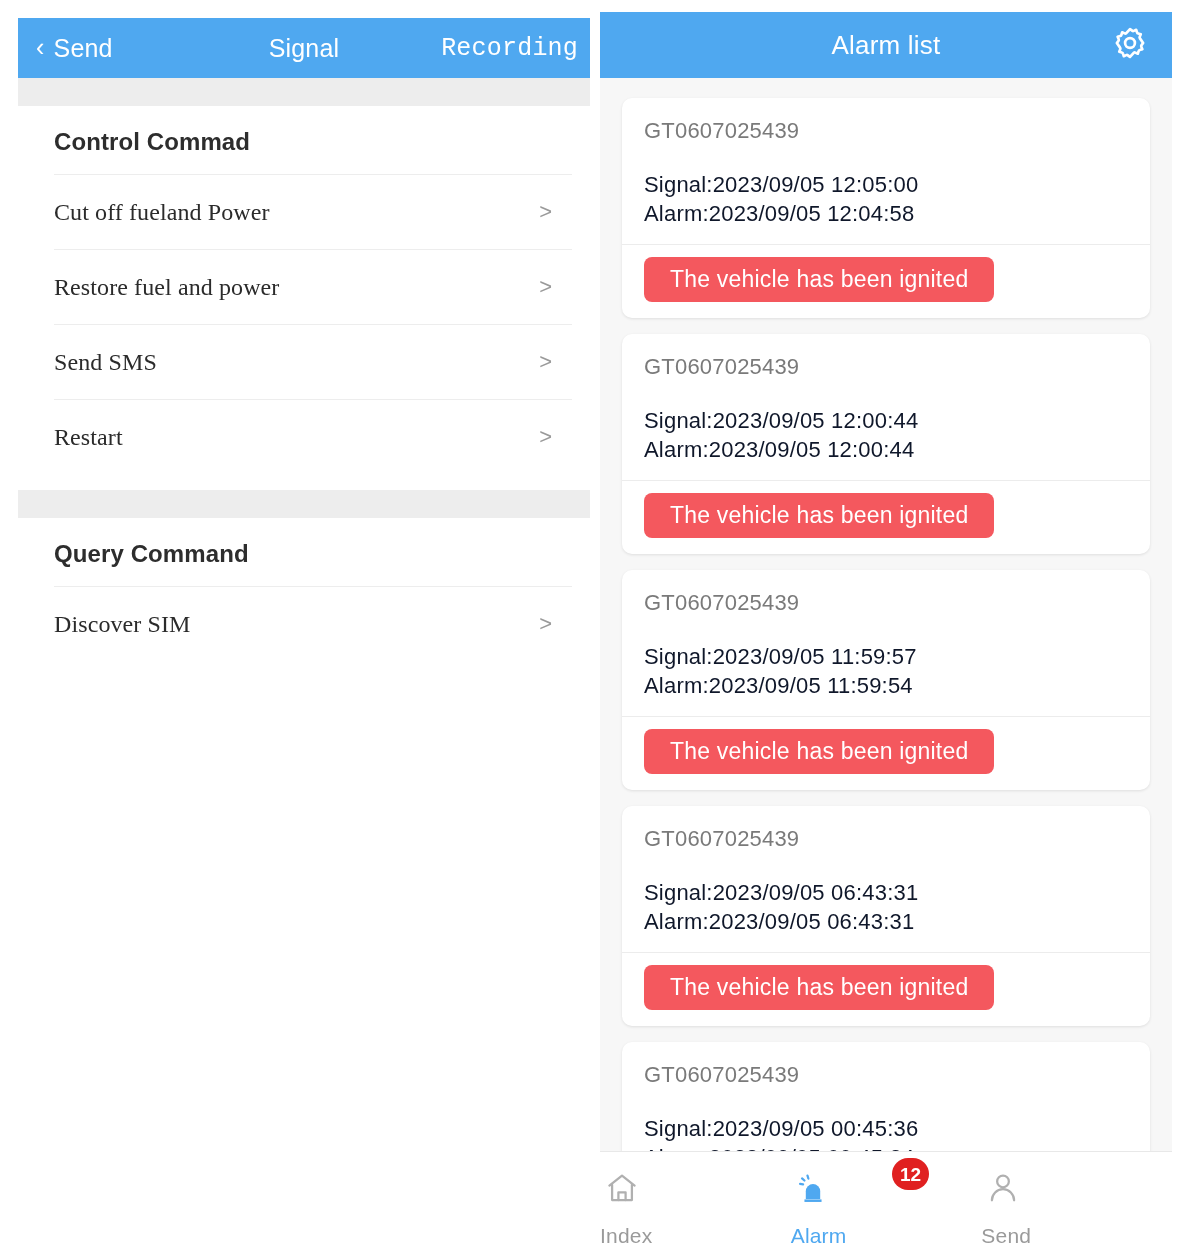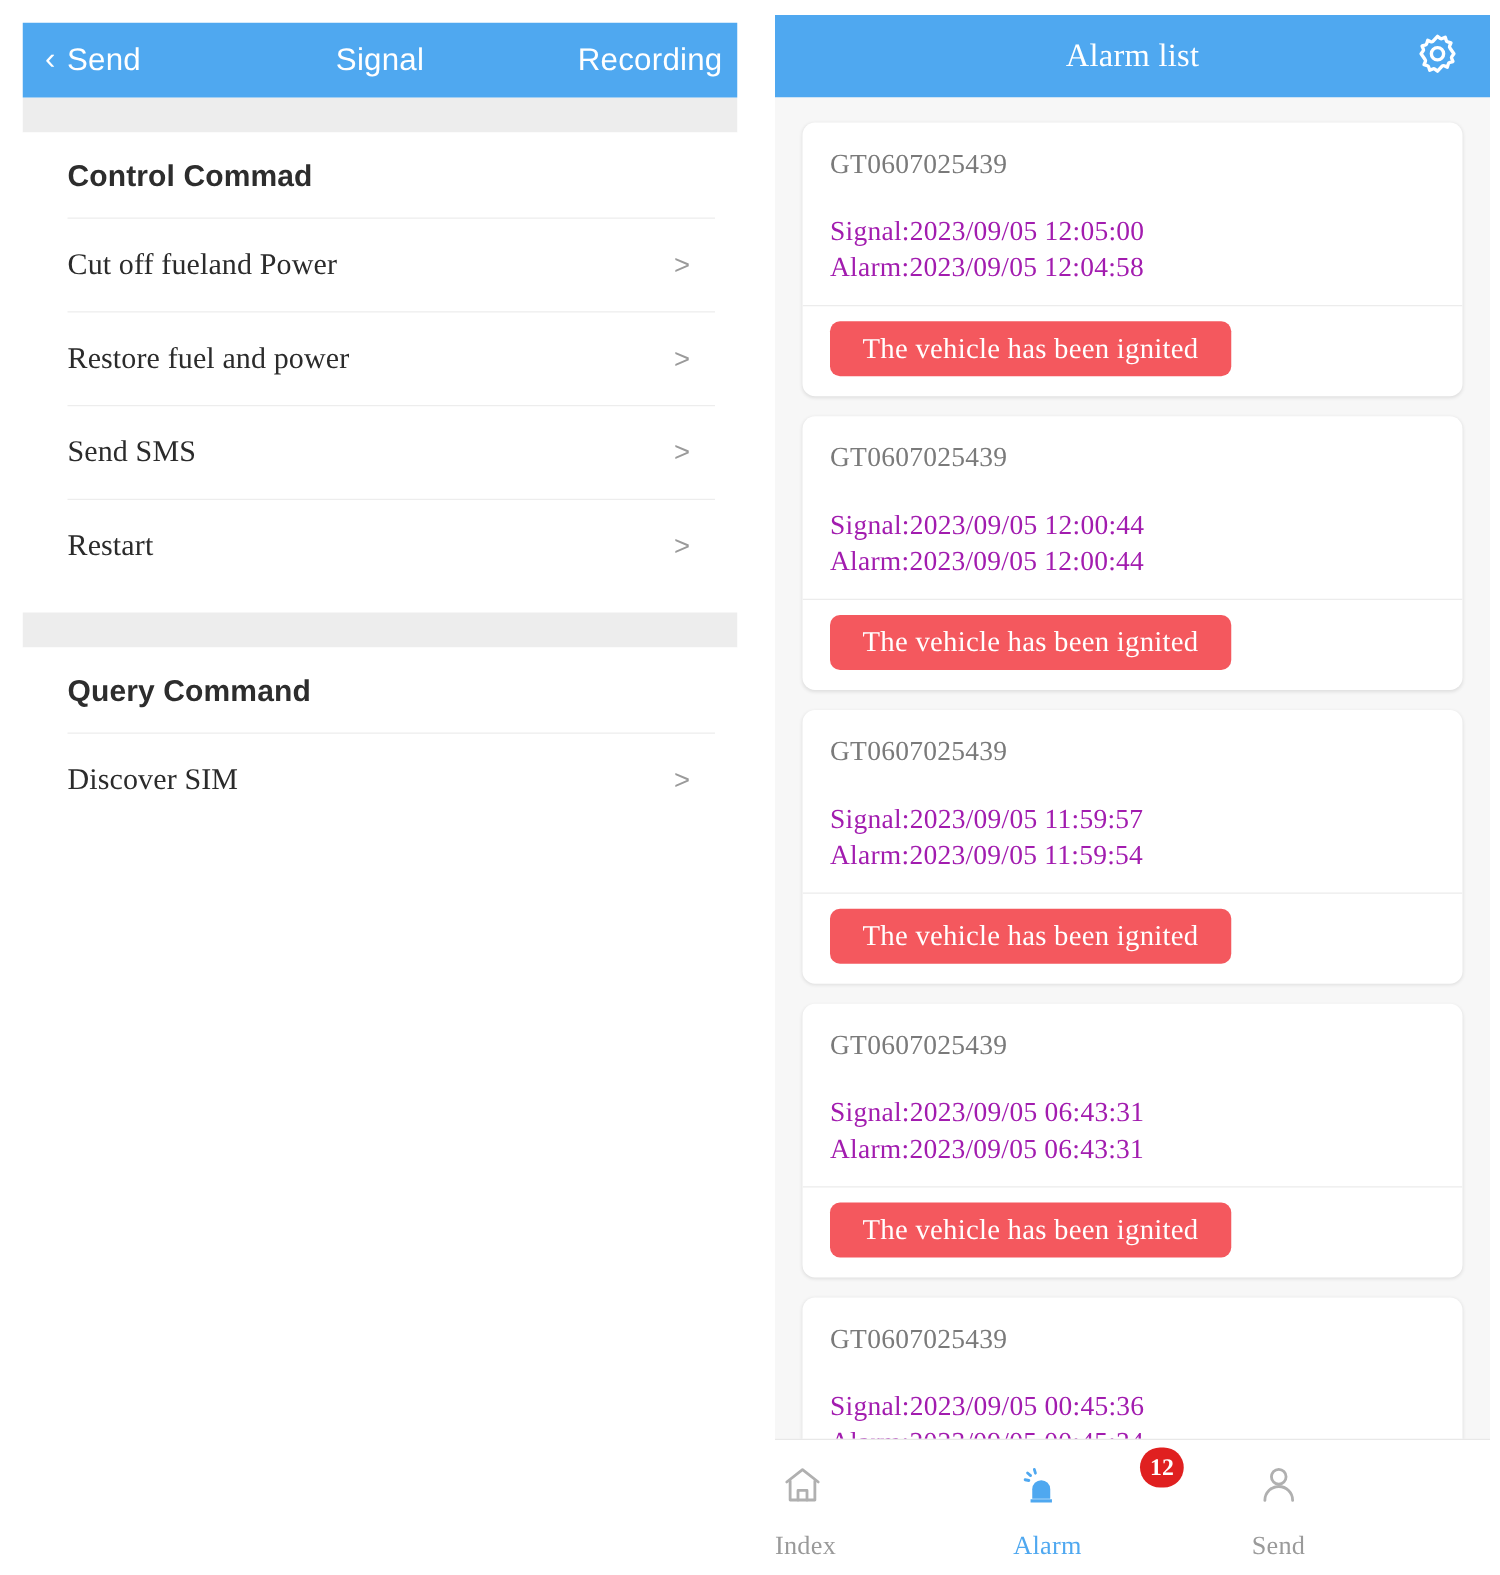--- a/index.html
+++ b/index.html
@@ -64,20 +64,21 @@
     font-size: 25px;
     color: #ffffff;
     letter-spacing: .2px;
   }
   .nav-action {
     position: absolute;
     right: 12px;
     font-size: 25px;
     color: #ffffff;
     letter-spacing: .2px;
+    font-family: Liberation Mono, monospace;
   }
   .gap-band {
     height: 28px;
     background: #EDEDED;
     margin: 0 0 0 0;
   }
   .panel {
     background: #ffffff;
     padding: 0 0 16px 0;
   }
@@ -111,27 +112,26 @@
   .row-chevron {
     font-size: 22px;
     color: #9a9a9a;
     line-height: 1;
     padding-right: 2px;
   }
 
   
   .screen-right {
     position: absolute;
-    left: 620px;
+    left: 600px;
     top: 12px;
     width: 572px;
     height: 1248px;
     background: #F7F7F7;
     overflow: hidden;
-    font-family: Liberation Serif, serif;
   }
   .navbar-right {
     height: 66px;
     background: #4FA8F0;
     position: relative;
     display: flex;
     align-items: center;
     justify-content: center;
   }
   .navbar-right .nav-title-r {
@@ -172,21 +172,21 @@
     padding: 20px 22px 16px 22px;
   }
   .device-id {
     font-size: 22px;
     color: #7a7a7a;
     letter-spacing: .2px;
     margin-bottom: 26px;
   }
   .ts-line {
     font-size: 22px;
-    color: #a21caf;
+    color: #0f172a;
     letter-spacing: .2px;
     line-height: 1.32;
   }
   .card-sep {
     height: 1px;
     background: #ECECEC;
   }
   .card-footer {
     padding: 12px 22px 16px 22px;
   }

